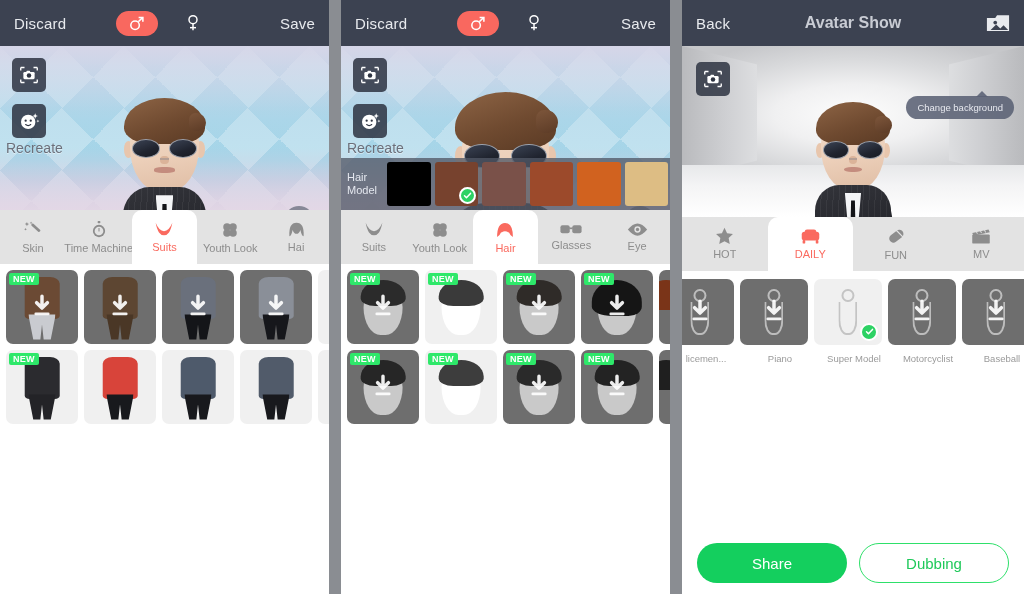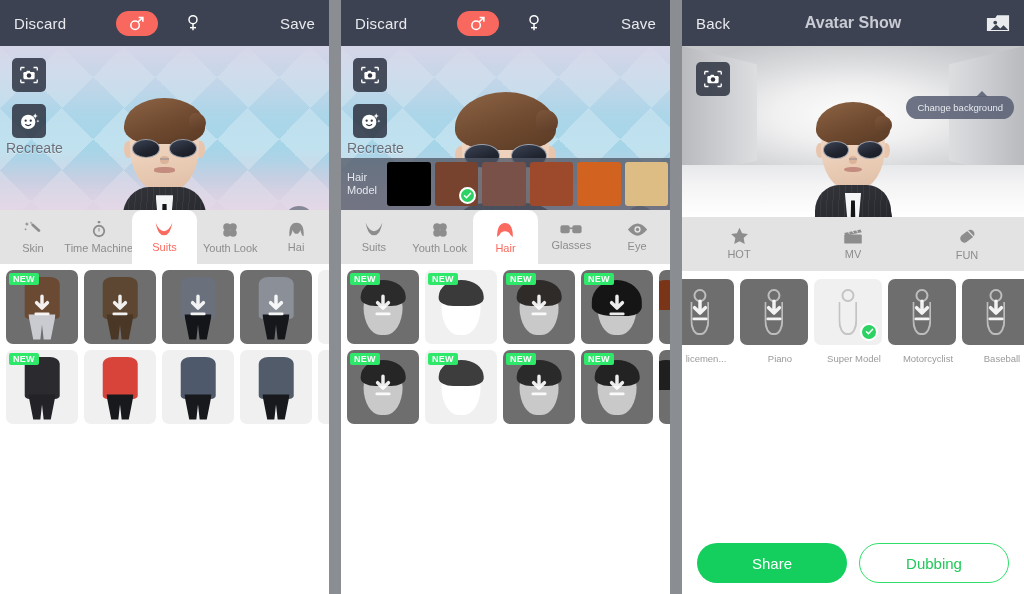--- a/index.html
+++ b/index.html
@@ -881,34 +881,43 @@
       </div>
     </div>
 
     <div class="tabs">
       <div class="tab">
         <svg width="19" height="18" viewBox="0 0 24 23">
           <path d="M12 1l3.3 6.9 7.5 1-5.5 5.3 1.4 7.5L12 18.2 5.3 21.7l1.4-7.5L1.2 8.9l7.5-1z" fill="#8d8d8d"></path>
         </svg>
         <span class="tab-lbl">HOT</span>
       </div>
+      <div class="tab active">
+        <svg width="21" height="17" viewBox="0 0 24 19">
+          <rect x="2" y="4" width="20" height="10" rx="3" fill="#fa6a5f"></rect>
+          <rect x="5.5" y="1.5" width="13" height="6" rx="2.4" fill="#fa6a5f"></rect>
+          <rect x="3" y="13.5" width="3" height="4" rx="1" fill="#fa6a5f"></rect>
+          <rect x="18" y="13.5" width="3" height="4" rx="1" fill="#fa6a5f"></rect>
+        </svg>
+        <span class="tab-lbl">DAILY</span>
+      </div>
+      <div class="tab">
+        <svg width="20" height="19" viewBox="0 0 24 22">
+          <rect x="3" y="6" width="19" height="10" rx="5" transform="rotate(-38 12 11)" fill="#8d8d8d"></rect>
+          <path d="M12 3.2L20.5 11.7" stroke="#e3e3e3" stroke-width="1.4"></path>
+        </svg>
+        <span class="tab-lbl">FUN</span>
+      </div>
       <div class="tab">
         <svg width="20" height="17" viewBox="0 0 24 19">
           <rect x="1.5" y="7" width="21" height="11" rx="1.4" fill="#8d8d8d"></rect>
           <path d="M1.5 5.2L21 1l1.5 3.4L3 8.6z" fill="#8d8d8d"></path>
           <path d="M6 2.6l1.6 3.6M11 1.9l1.6 3.6M16 1.2l1.6 3.6" stroke="#e3e3e3" stroke-width="1.2"></path>
         </svg>
         <span class="tab-lbl">MV</span>
-      </div>
-      <div class="tab">
-        <svg width="20" height="19" viewBox="0 0 24 22">
-          <rect x="3" y="6" width="19" height="10" rx="5" transform="rotate(-38 12 11)" fill="#8d8d8d"></rect>
-          <path d="M12 3.2L20.5 11.7" stroke="#e3e3e3" stroke-width="1.4"></path>
-        </svg>
-        <span class="tab-lbl">FUN</span>
       </div>
     </div>
 
     <div class="grid-wrap">
       <div class="grid-row">
         <div class="cell dark" style="margin-left:-20px">
           <div class="thumb">
             <div class="sc-fig">
               <div class="sc-head"></div>
               <div class="sc-body"></div>

